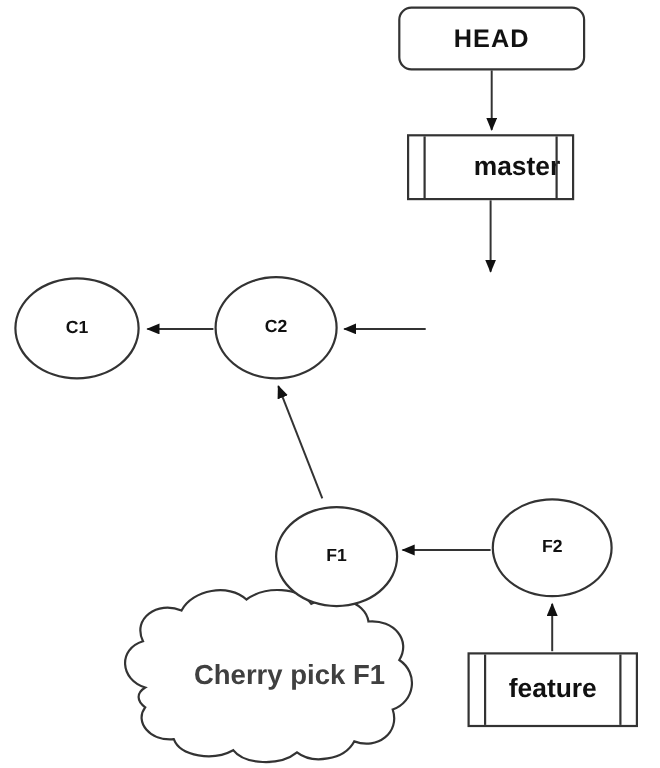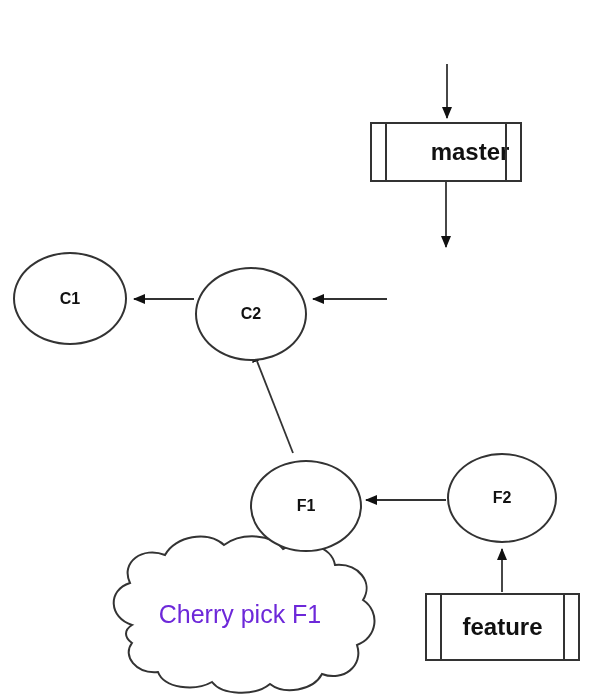--- a/index.html
+++ b/index.html
@@ -58,32 +58,32 @@
   }
   .feature-box {
     left: 425px; top: 593px;
     width: 155px; height: 68px;
   }
   .circle {
     border-radius: 50%;
     font-size: 16px;
   }
   .c1 { left: 13px;  top: 252px; width: 114px; height: 93px; }
-  .c2 { left: 195px; top: 267px; width: 112px; height: 94px; }
+  .c2 { left: 195px; top: 251px; width: 112px; height: 94px; }
   .c3 { left: 387px; top: 251px; width: 118px; height: 96px; }
   .f1 { left: 250px; top: 460px; width: 112px; height: 92px; }
   .f2 { left: 447px; top: 453px; width: 110px; height: 90px; text-align: center; }
   .cloud-label {
     position: absolute;
     left: 130px; top: 600px;
     width: 220px;
-    text-align: center;
+    text-align: right;
     font-size: 25px;
-    font-weight: normal;
-    color: #6d28d9;
+    font-weight: bold;
+    color: #404040;
   }
 </style>
 </head>
 <body>
 
 <div class="canvas">
 
   <svg class="layer" viewBox="0 0 600 698">
     <defs>
       <marker id="arrow" markerWidth="13" markerHeight="11" refX="11" refY="5" orient="auto" markerUnits="userSpaceOnUse">
@@ -108,20 +108,23 @@
              C 358 563, 374 582, 363 600
              C 381 612, 377 638, 357 645
              C 364 666, 343 682, 322 674
              C 313 691, 284 695, 270 684
              C 254 697, 222 695, 212 682
              C 194 692, 164 688, 158 672
              C 136 674, 122 656, 132 643
              C 124 637, 124 630, 132 625 Z" fill="#ffffff" stroke="#333333" stroke-width="2"></path>
   </svg>
 
+  <div class="node rounded-box">
+    <span>HEAD</span>
+  </div>
 
   <div class="node proc-box master-box">
     <div class="inner-line left"></div>
     <div class="inner-line right"></div>
     <span>master</span>
   </div>
 
   <div class="node circle c1">
     <span>C1</span>
   </div>

